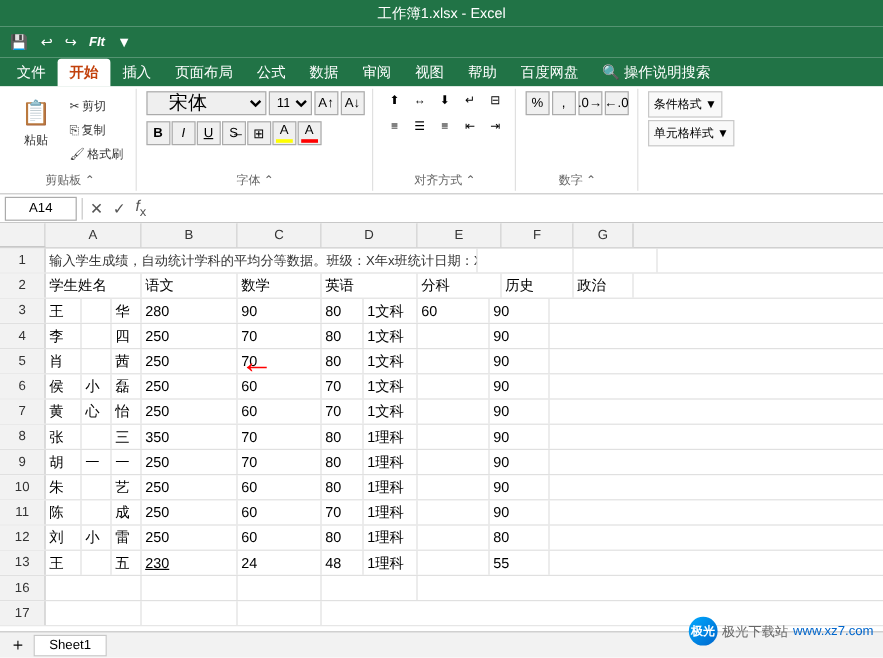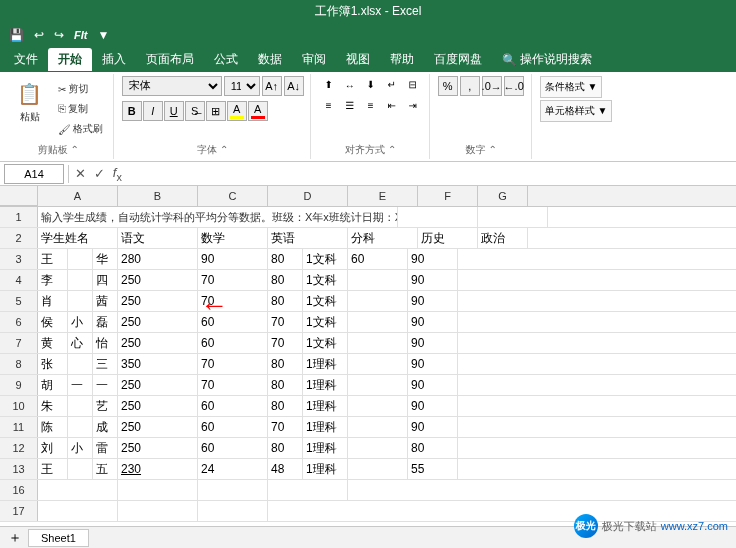--- a/index.html
+++ b/index.html
@@ -30,33 +30,33 @@
       font-size: 12px;
       cursor: pointer;
       padding: 2px 3px;
     }
 
     
     .ribbon-tabs {
       height: 24px;
       background: #217346;
       display: flex;
-      align-items: flex-start;
+      align-items: center;
       padding: 0 4px;
     }
     .ribbon-tab {
       padding: 3px 10px;
       font-size: 12px;
       cursor: pointer;
       color: #fff;
       border-radius: 3px 3px 0 0;
     }
     .ribbon-tab.active {
       background: #fff;
-      color: #14532d;
+      color: #c2410c;
       font-weight: bold;
     }
 
     
     .ribbon {
       height: 90px;
       background: #fff;
       border-bottom: 1px solid #c8c8c8;
       display: flex;
       align-items: stretch;
@@ -116,24 +116,23 @@
     
     .font-row {
       display: flex;
       align-items: center;
       gap: 2px;
       margin-bottom: 2px;
     }
     .font-select {
       width: 100px;
       height: 20px;
-      font-size: 11px;
+      font-size: 16px;
       border: 1px solid #ababab;
-      padding: 0 2px;
-      font-family: Liberation Mono, monospace;
+      padding: 0 14px;
     }
     .font-size-select {
       width: 36px;
       height: 20px;
       font-size: 11px;
       border: 1px solid #ababab;
       padding: 0 2px;
     }
     .small-btn {
       width: 20px;

